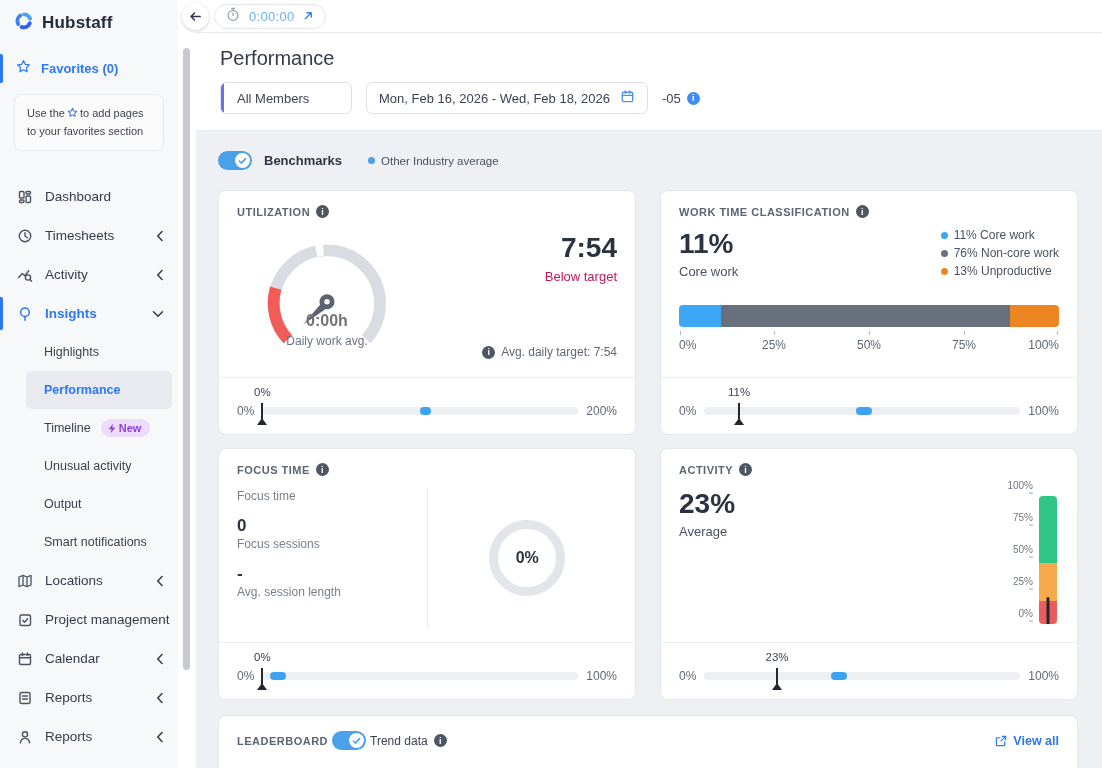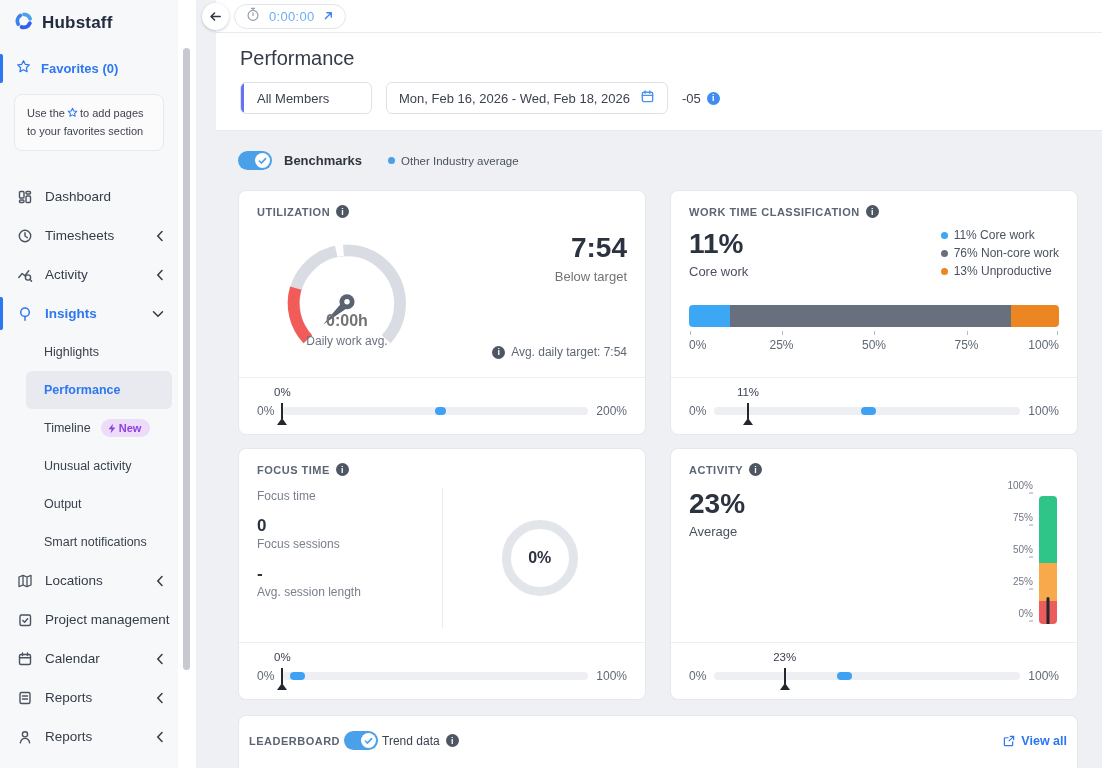--- a/index.html
+++ b/index.html
@@ -30,21 +30,21 @@
   .nav-label { font-size:13.5px; color:#343c4a; flex:1; white-space:nowrap; }
   .nav-item.active .nav-label { color:#2e77f2; font-weight:700; }
   .chev { display:flex; align-items:center; }
 
   .sub-item { display:flex; align-items:center; height:38px; padding-left:44px; font-size:12.5px; color:#3a4250; cursor:pointer; }
   .sub-item.active { background:#e8eaef; border-radius:6px; margin:0 6px 0 26px; padding-left:18px; color:#2e77f2; font-weight:700; }
   .new-badge { display:inline-flex; align-items:center; gap:3px; margin-left:10px; padding:3px 9px 3px 7px;
                background:#ecdcfa; color:#8f3fe0; font-size:11px; font-weight:700; border-radius:10px; }
 
   
-  .main { flex:1; display:flex; flex-direction:column; min-width:0;margin-left:20px; }
+  .main { flex:1; display:flex; flex-direction:column; min-width:0; }
   .topbar { position:relative; height:33px; background:#fff; border-bottom:1px solid #e9ebee; display:flex; align-items:center; }
   .back-btn { position:absolute; left:-14px; top:3px; width:27px; height:27px; border-radius:50%; background:#fff;
               box-shadow:0 1px 3px rgba(40,50,70,.25); display:flex; align-items:center; justify-content:center; cursor:pointer; z-index:5; }
   .timer-pill { display:flex; align-items:center; gap:9px; margin-left:18px; height:25px; padding:0 11px;
                 border:1px solid #e2e5ea; border-radius:13px; background:#fff; cursor:pointer; }
   .timer-text { font-size:13px; color:#6cb0f2; letter-spacing:.3px; }
 
   .page-header { background:#fff; padding:14px 24px 16px; border-bottom:1px solid #e8eaee; }
   .page-title { font-size:20px; font-weight:500; color:#343b49; }
   .filters { display:flex; align-items:center; gap:14px; margin-top:12px; }
@@ -89,21 +89,21 @@
   .marker-tri { position:absolute; top:11px; width:0; height:0; transform:translateX(-50%);
                 border-left:5px solid transparent; border-right:5px solid transparent; border-bottom:7px solid #23272e; }
 
   
   .util-body { display:flex; }
   .gauge-block { position:relative; width:180px; height:132px; flex:0 0 180px; }
   .gauge-value { position:absolute; left:0; right:0; bottom:26px; text-align:center; font-size:16px; font-weight:700; color:#737373; }
   .gauge-sub { position:absolute; left:0; right:0; bottom:8px; text-align:center; font-size:12px; color:#6b7280; }
   .util-right { flex:1; display:flex; flex-direction:column; align-items:flex-end; justify-content:space-between; padding:8px 0 10px; }
   .big-num { font-size:28px; font-weight:700; color:#2b3240; }
-  .sub-status { font-size:13px; color:#737373; margin-top:5px; }
+  .sub-status { font-size:13px; color:#be185d; margin-top:5px; }
   .footnote { display:flex; align-items:center; gap:6px; font-size:12px; color:#5f6774; }
 
   
   .wtc-top { display:flex; justify-content:space-between; align-items:flex-start; margin-top:4px; }
   .headline-label { font-size:13px; color:#4a5160; margin-top:4px; }
   .wtc-legend { display:flex; flex-direction:column; gap:4px; }
   .wtc-legend .legend-row { display:flex; align-items:center; gap:6px; font-size:12px; color:#4a5160; }
   .stack-bar { display:flex; height:22px; border-radius:4px; overflow:hidden; margin-top:26px; }
   .stack-bar .seg { height:100%; }
   .axisx { position:relative; height:26px; margin-top:4px; }
@@ -126,21 +126,21 @@
   .vbar-zone { position:relative; width:70px; margin:8px 2px 4px 0; }
   .vbar { position:absolute; right:0; top:6px; bottom:6px; width:18px; border-radius:4px; overflow:hidden; background:#f1f2f5; }
   .vbar .vseg { position:absolute; left:0; width:100%; }
   .vbar-marker { position:absolute; left:50%; bottom:0; width:3px; transform:translateX(-50%); background:#23272e; border-radius:2px 2px 0 0; }
   .vticks { position:absolute; right:24px; top:6px; bottom:6px; width:44px; }
   .vticks span { position:absolute; right:0; transform:translateY(-50%); font-size:10px; color:#707784; display:flex; align-items:flex-end; gap:1px; }
   .vticks .dash { display:inline-block; width:4px; height:1px; background:#9aa0ab; margin-bottom:2px; }
 
   
   .leader-card { background:#fff; border:1px solid #e4e7ec; border-radius:8px; margin-top:15px; height:90px; }
-  .leader-row { display:flex; align-items:center; gap:4px; padding:15px 10px; }
+  .leader-row { display:flex; align-items:center; gap:4px; padding:15px 18px; }
   .view-all { margin-left:auto; display:flex; align-items:center; gap:6px; font-size:12.5px; font-weight:700; color:#2e77f2; cursor:pointer; }
   .trend-label { display:flex; align-items:center; gap:6px; font-size:12px; color:#3c4250; }
 </style>
 </head>
 <body>
 
 <div class="app">
 
   <div class="sidebar-wrap">
     <div class="sidebar">

